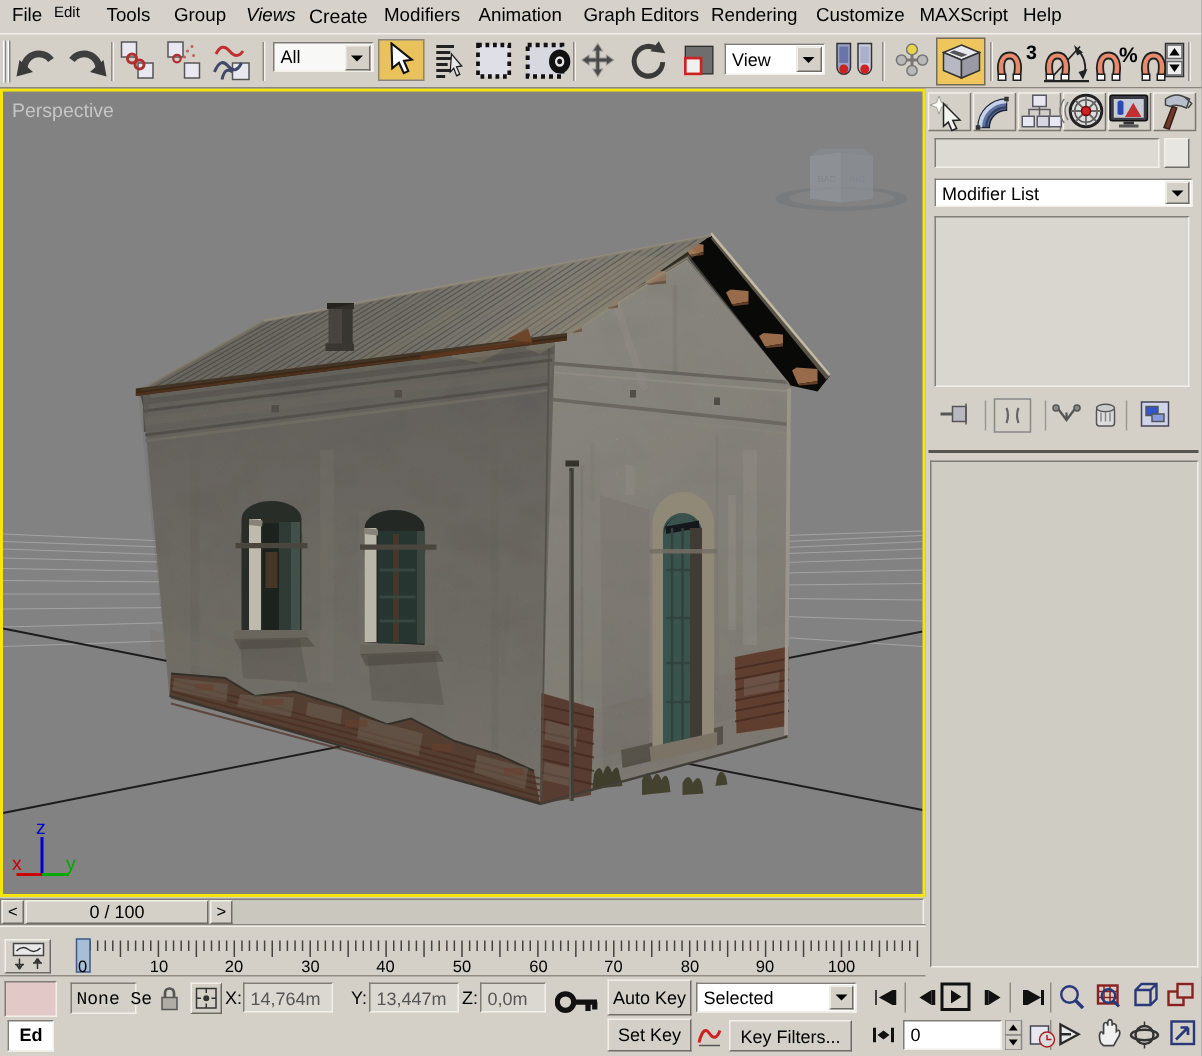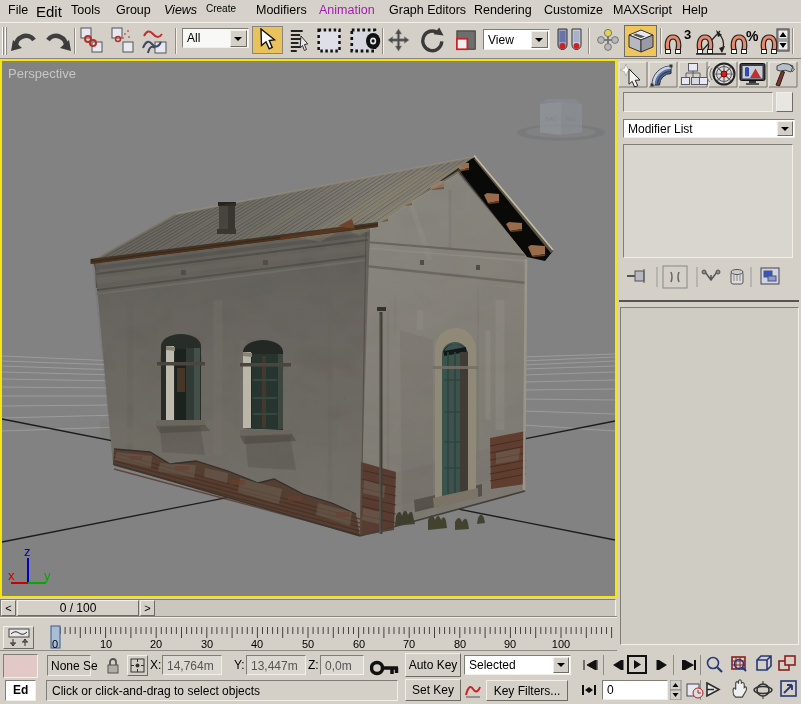--- a/index.html
+++ b/index.html
@@ -7,27 +7,27 @@
 #root { position:relative; width:801px; height:704px; }
 .abs { position:absolute; }
 .raised { border-top:1px solid #f2efe9; border-left:1px solid #f2efe9; border-right:1px solid #6f6c66; border-bottom:1px solid #6f6c66; background:#d4d0c8; }
 .sunken { border-top:1px solid #807d77; border-left:1px solid #807d77; border-right:1px solid #f2efe9; border-bottom:1px solid #f2efe9;padding-left:18px; }
 .btn { display:flex; align-items:center; justify-content:center; }
 </style></head>
 <body>
 <div id="root">
 <div class="abs" style="left:0;top:0;width:801px;height:22px;background:#d6d2cb;">
       <span class="abs" style="left:8px;top:3px;font-size:12.5px;color:#000;">File</span>
-      <span class="abs" style="left:36px;top:3px;font-size:15px;color:#000;">Edit</span>
+      <span class="abs" style="left:36px;top:3px;font-size:10px;color:#000;">Edit</span>
       <span class="abs" style="left:71px;top:3px;font-size:12.5px;color:#000;">Tools</span>
       <span class="abs" style="left:116px;top:3px;font-size:12.5px;color:#000;">Group</span>
       <span class="abs" style="left:164px;top:3px;font-size:12.5px;color:#000;font-style:italic;">Views</span>
-      <span class="abs" style="left:206px;top:3px;font-size:10px;color:#000;">Create</span>
+      <span class="abs" style="left:206px;top:3px;font-size:13px;color:#000;">Create</span>
       <span class="abs" style="left:256px;top:3px;font-size:12.5px;color:#000;">Modifiers</span>
-      <span class="abs" style="left:319px;top:3px;font-size:12.5px;color:#a21caf;">Animation</span>
+      <span class="abs" style="left:319px;top:3px;font-size:12.5px;color:#000000;">Animation</span>
       <span class="abs" style="left:389px;top:3px;font-size:12.5px;color:#000;">Graph Editors</span>
       <span class="abs" style="left:474px;top:3px;font-size:12.5px;color:#000;">Rendering</span>
       <span class="abs" style="left:544px;top:3px;font-size:12.5px;color:#000;">Customize</span>
       <span class="abs" style="left:613px;top:3px;font-size:12.5px;color:#000;">MAXScript</span>
       <span class="abs" style="left:682px;top:3px;font-size:12.5px;color:#000;">Help</span>
     </div>
     <div class="abs" style="left:0;top:22px;width:801px;height:37px;background:#d4d0c8;border-top:1px solid #f4f1eb;border-bottom:1px solid #8a867f;">
       <div class="abs" style="left:2px;top:4px;width:2px;height:28px;border-left:1px solid #fff;border-right:1px solid #888;"></div>
       <div class="abs" style="left:5px;top:4px;width:2px;height:28px;border-left:1px solid #fff;border-right:1px solid #888;"></div>
       <svg class="abs" style="left:10px;top:4px" width="62" height="28" viewBox="0 0 62 28">
@@ -650,21 +650,21 @@
         <text x="460" y="30" font-size="11" text-anchor="middle" fill="#000">80</text>
         <text x="510" y="30" font-size="11" text-anchor="middle" fill="#000">90</text>
         <text x="561" y="30" font-size="11" text-anchor="middle" fill="#000">100</text>
       </svg>
     </div>
     <div class="abs" style="left:0;top:652px;width:801px;height:52px;background:#d4d0c8;">
       <div class="abs sunken" style="left:3px;top:2px;width:35px;height:24px;background:#e3c8c8;"></div>
       <div class="abs sunken" style="left:5px;top:28px;width:31px;height:21px;background:#fff;">
         <span class="abs" style="left:7px;top:2px;font-size:12px;font-weight:bold;">Ed</span>
       </div>
-      <div class="abs sunken" style="left:47px;top:3px;width:44px;height:21px;background:#d4d0c8;">
+      <div class="abs sunken" style="left:47px;top:3px;width:44px;height:21px;background:#d4d0c8;font-family:Liberation Mono, monospace;">
         <span class="abs" style="left:3px;top:3px;font-size:12px;white-space:nowrap;">None Se</span>
       </div>
       <svg class="abs" style="left:106px;top:5px" width="14" height="18" viewBox="0 0 14 18">
 <rect x="2" y="8" width="10" height="8" fill="#b0ada6" stroke="#555"></rect>
 <path d="M4 8 V5 a3 3 0 0 1 6 0 V8" fill="none" stroke="#555" stroke-width="1.8"></path>
       </svg>
       <div class="abs raised btn" style="left:127px;top:3px;width:21px;height:21px;">
         <svg width="15" height="15" viewBox="0 0 15 15">
 <rect x="1" y="1" width="13" height="13" fill="none" stroke="#333"></rect>
           <circle cx="7.5" cy="7.5" r="2" fill="#333"></circle>
@@ -700,23 +700,20 @@
             <path d="M0 1 L8 1 L4 5 Z" fill="#000"></path>
           </svg>
         </div>
       </div>
       <svg class="abs" style="left:464px;top:29px" width="18" height="18" viewBox="0 0 18 18">
 <path d="M2 14 Q5 2 9 8 T16 6" fill="none" stroke="#cc2222" stroke-width="2"></path>
         <path d="M2 16 H16" stroke="#555"></path>
       </svg>
       <div class="abs raised btn" style="left:486px;top:28px;width:82px;height:21px;">
         <span style="font-size:12px;">Key Filters...</span>
-      </div>
-      <div class="abs sunken" style="left:46px;top:28px;width:352px;height:21px;">
-        <span class="abs" style="left:5px;top:3px;font-size:12px;white-space:nowrap;">Click or click-and-drag to select objects</span>
       </div>
       <div class="abs" style="left:603px;top:3px;width:1px;height:20px;background:#918d86;"></div>
       <div class="abs" style="left:673px;top:3px;width:1px;height:20px;background:#918d86;"></div>
       <div class="abs" style="left:700px;top:3px;width:1px;height:20px;background:#918d86;"></div>
       <div class="abs" style="left:700px;top:28px;width:1px;height:20px;background:#918d86;"></div>
       <div class="abs btn" style="left:578px;top:1px;width:24px;height:24px;">
         <svg width="16" height="10">
           <path d="M2 0 V10 M14 0 L5 5 L14 10 Z M15 0 L15 10" fill="#111" stroke="#111"></path>
         </svg>
       </div>

